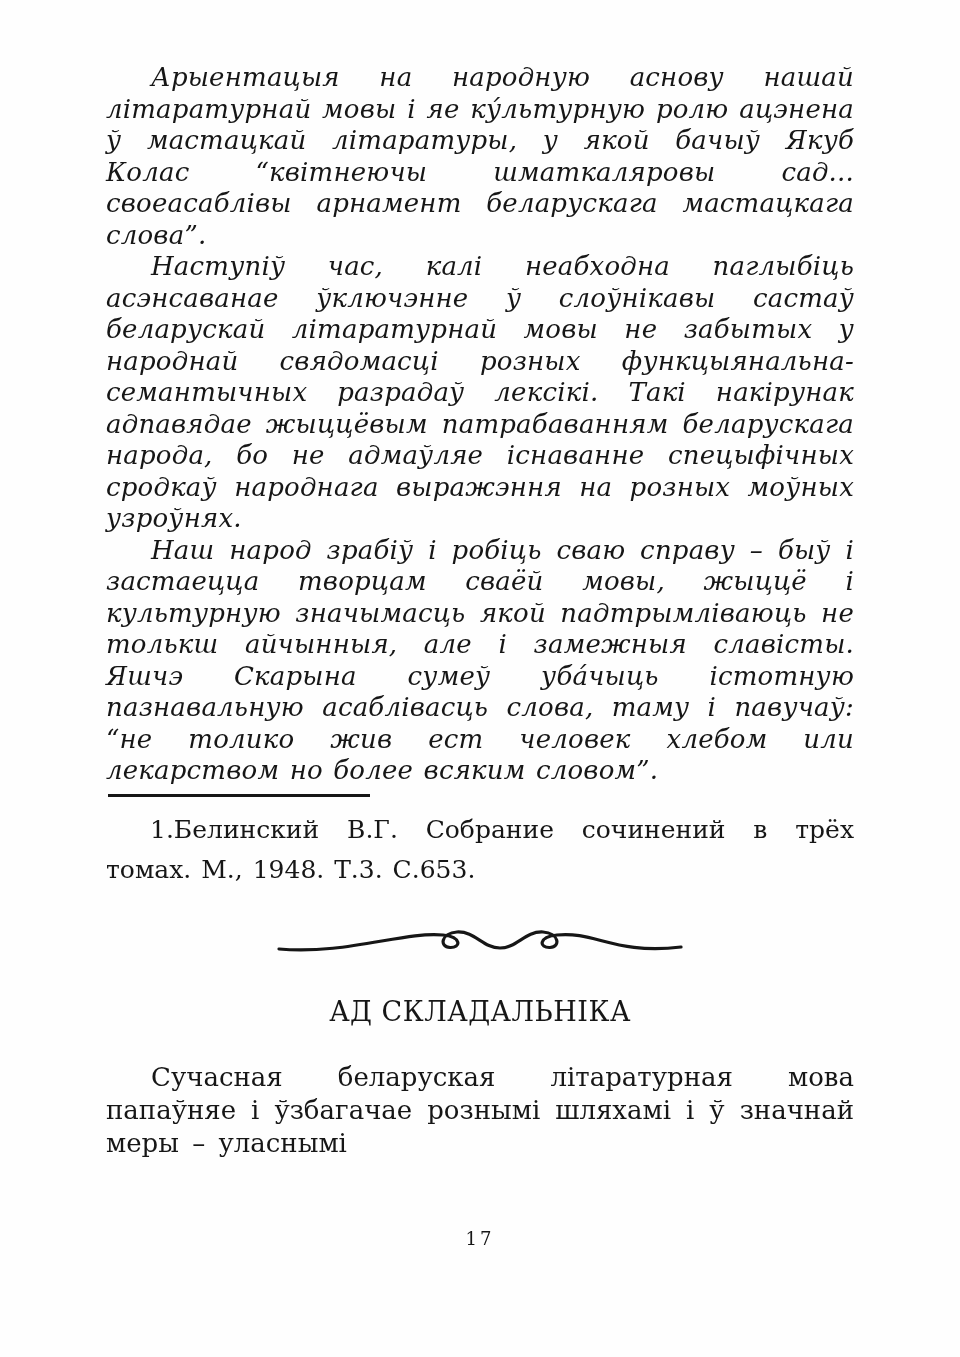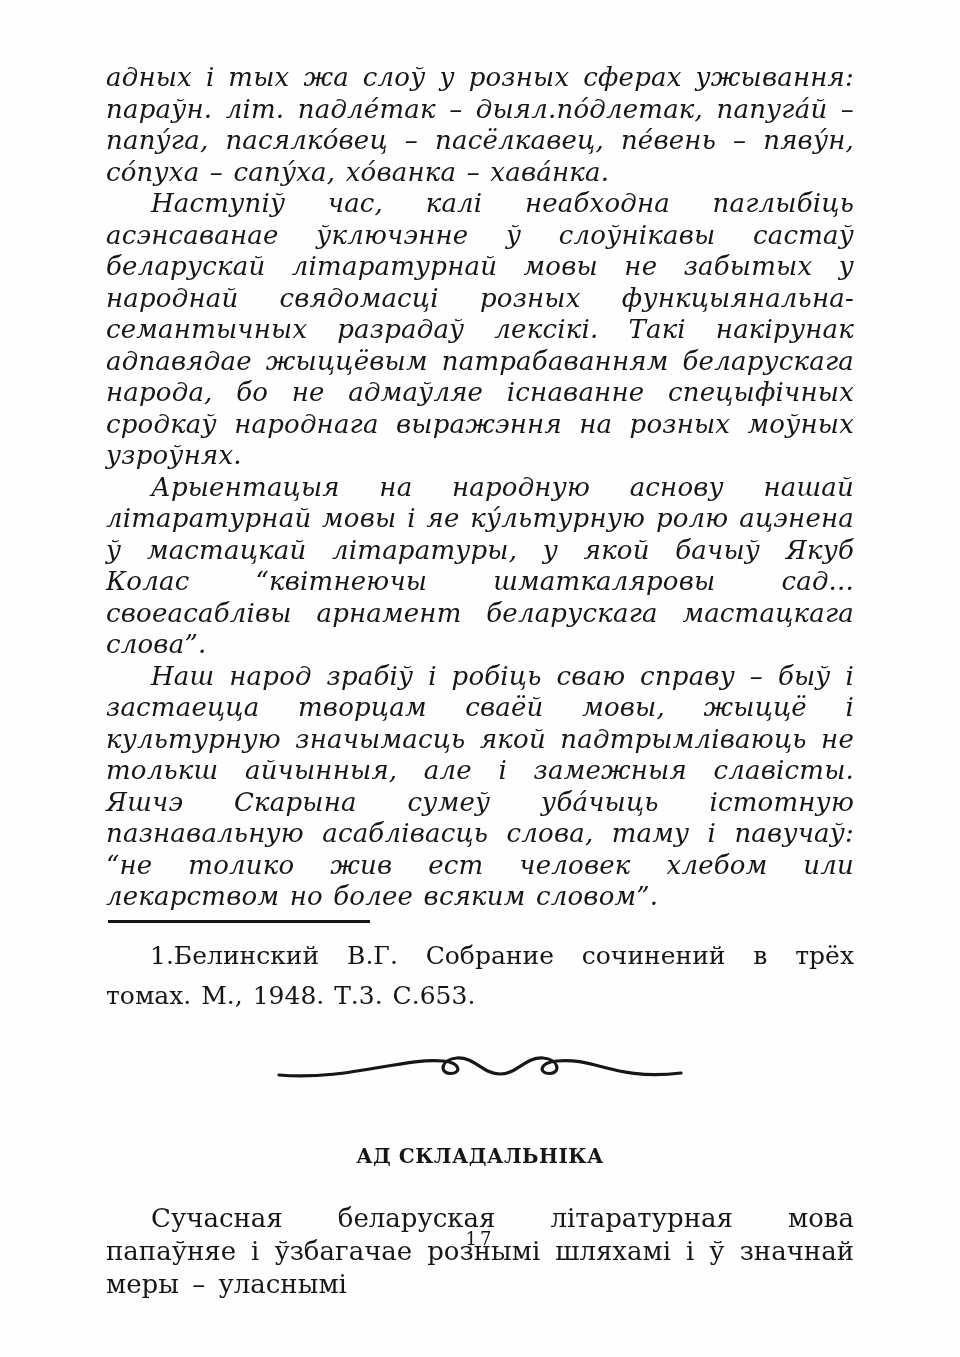--- a/index.html
+++ b/index.html
@@ -51,23 +51,23 @@
     text-indent: 44px;
     word-spacing: 2px;
   }
   .flourish {
     margin: 30px auto 0 auto;
     width: 410px;
     height: 40px;
     display: block;
   }
   .section-heading {
-    margin: 58px 0 0 0;
-    font-size: 20px;
-    font-weight: bold;
+    margin: 36px 0 0 0;
+    font-size: 27px;
+    font-weight: normal;
     font-style: normal;
     text-align: center;
     letter-spacing: 0.5px;
   }
   .section-intro p {
     margin: 34px 0 0 0;
     font-style: normal;
     font-size: 26px;
     line-height: 33px;
     text-align: justify;
@@ -85,23 +85,22 @@
     font-style: normal;
   }
 </style>
 </head>
 <body>
 
 <div class="page">
   <div class="content">
 
     <div class="body-text">
-      <p class="no-indent">адных і тых жа слоў у розных сферах ужывання: параўн. літ. падле́так – дыял.по́длетак, папуга́й – папу́га, пасялко́вец – пасёлкавец, пе́вень – пяву́н, со́пуха – сапу́ха, хо́ванка – хава́нка.</p>
+      <p>Арыентацыя на народную аснову нашай літаратурнай мовы і яе ку́льтурную ролю ацэнена ў мастацкай літаратуры, у якой бачыў Якуб Колас “квітнеючы шматкаляровы сад... своеасаблівы арнамент беларускага мастацкага слова”.</p>
       <p>Наступіў час, калі неабходна паглыбіць асэнсаванае ўключэнне ў слоўнікавы састаў беларускай літаратурнай мовы не забытых у народнай свядомасці розных функцыянальна-семантычных разрадаў лексікі. Такі накірунак адпавядае жыццёвым патрабаванням беларускага народа, бо не адмаўляе існаванне спецыфічных сродкаў народнага выражэння на розных моўных узроўнях.</p>
-      <p>Арыентацыя на народную аснову нашай літаратурнай мовы і яе ку́льтурную ролю ацэнена ў мастацкай літаратуры, у якой бачыў Якуб Колас “квітнеючы шматкаляровы сад... своеасаблівы арнамент беларускага мастацкага слова”.</p>
       <p>Наш народ зрабіў і робіць сваю справу – быў і застаецца творцам сваёй мовы, жыццё і культурную значымасць якой падтрымліваюць не толькш айчынныя, але і замежныя славісты. Яшчэ Скарына сумеў уба́чыць істотную пазнавальную асаблівасць слова, таму і павучаў: “не толико жив ест человек хлебом или лекарством но более всяким словом”.</p>
     </div>
 
     <div class="footnote-rule"></div>
 
     <div class="footnotes">
       <p>1.Белинский В.Г. Собрание сочинений в трёх томах. М., 1948. Т.3. С.653.</p>
     </div>
 
     <svg class="flourish" viewBox="0 0 410 40" xmlns="http://www.w3.org/2000/svg" aria-hidden="true">

